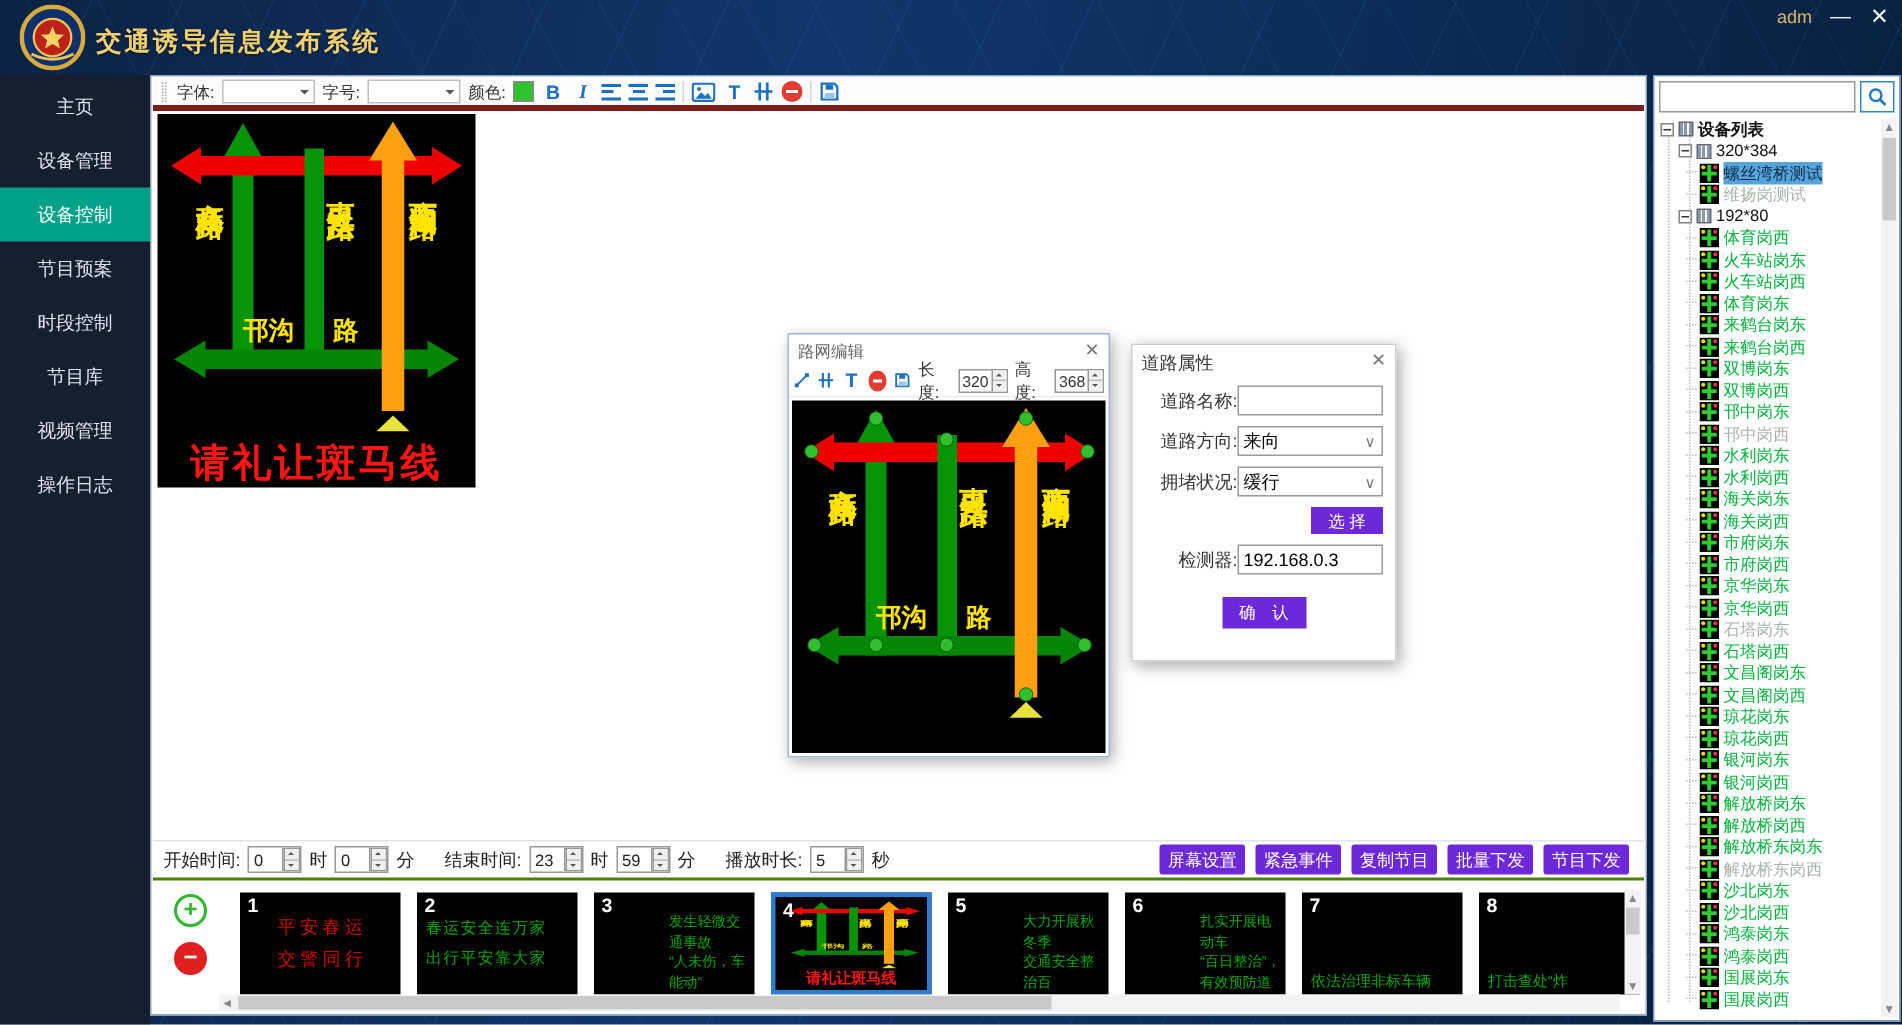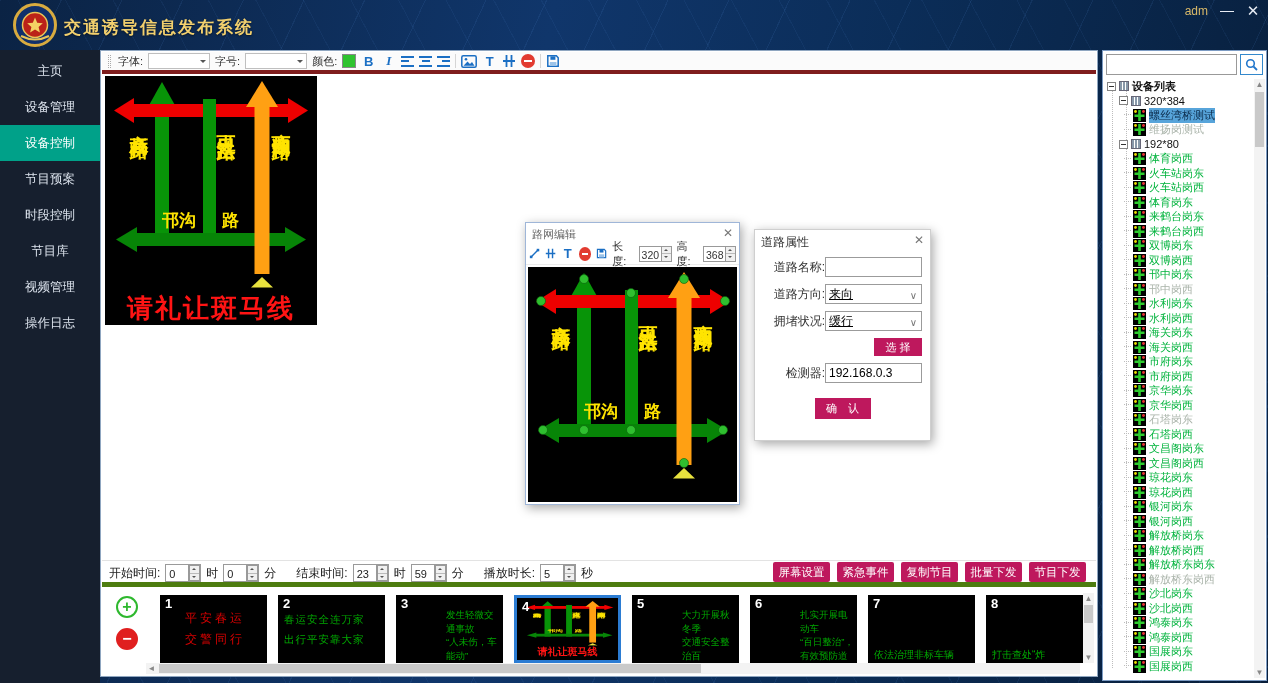--- a/index.html
+++ b/index.html
@@ -65,27 +65,27 @@
   .spin .arr i::after { content:""; position:absolute; left:2px; top:2px; border:2.5px solid transparent; }
   .spin .arr i.up::after { border-bottom-color:#555; top:0; }
   .spin .arr i.dn::after { border-top-color:#555; }
   .editor-canvas { margin:2px; height:235px; background:#000; position:relative; overflow:hidden; }
   .editor-canvas .roadnet { left:-1px; }
   .props { left:652px; top:155px; width:177px; height:212px; border:1px solid #cfcfcf; }
   .props .dlg-title { font-size:12px; color:#333; }
   .prow { display:flex; align-items:center; margin:7px 8px 0; }
   .prow label { width:62px; text-align:right; color:#333; font-size:12px; flex:none; }
   .pinput, .pselect { flex:1; height:20px; border:1px solid #9b9b9b; background:#fff; font-size:12px; padding:0 3px; min-width:0; }
-  .pselect { position:relative; line-height:18px;text-decoration:underline; }
+  .pselect { position:relative; line-height:18px; }
   .pselect .chev { position:absolute; right:4px; top:2px; color:#777; font-size:10px; }
-  .btn-blue { background:#be185d; color:#fff; border:none; font-size:11px; cursor:pointer; }
+  .btn-blue { background:#6d28d9; color:#fff; border:none; font-size:11px; cursor:pointer; }
   .select-btn { width:48px; height:18px; margin:7px 8px 0 auto; display:block; }
   .confirm-btn { width:56px; height:21px; margin:15px auto 0; display:block; letter-spacing:4px; padding-left:4px; }
   
-  .schedule { position:absolute; left:1px; right:1px; top:509px; height:27px; border-top:1px solid #e3e3e3; border-bottom:5px solid #4d7c0f; display:flex; align-items:flex-end; font-size:12px; color:#222; padding-left:7px; gap:5px; background:#fff; }
+  .schedule { position:absolute; left:1px; right:1px; top:509px; height:27px; border-top:1px solid #e3e3e3; border-bottom:2px solid #4d7c0f; display:flex; align-items:center; font-size:12px; color:#222; padding-left:7px; gap:5px; background:#fff; }
   .timebox { display:inline-flex; border:1px solid #9a9a9a; height:18px; background:#fff; }
   .timebox .num { width:22px; font-size:11px; padding:3px 0 0 3px; }
   .sch-btns { margin-left:auto; display:flex; gap:7px; padding-right:10px; }
   .sch-btns .btn-blue { width:57px; height:20px; font-size:11.5px; border-radius:2px; }
   
   .playlist { position:absolute; left:1px; right:1px; top:537px; height:88px; background:#fff; }
   .round-btn { position:absolute; left:14px; width:22px; height:22px; border-radius:50%; text-align:center; font-size:16px; line-height:18px; font-weight:bold; cursor:pointer; }
   .add-btn { top:8px; border:2px solid #2eb82e; color:#2eb82e; background:#fff; }
   .del-btn { top:40px; background:#e01f1f; color:#fff; border:2px solid #e01f1f; line-height:17px; }
   .thumb { position:absolute; top:7px; width:107px; height:68px; background:#000; overflow:hidden; cursor:pointer; }

